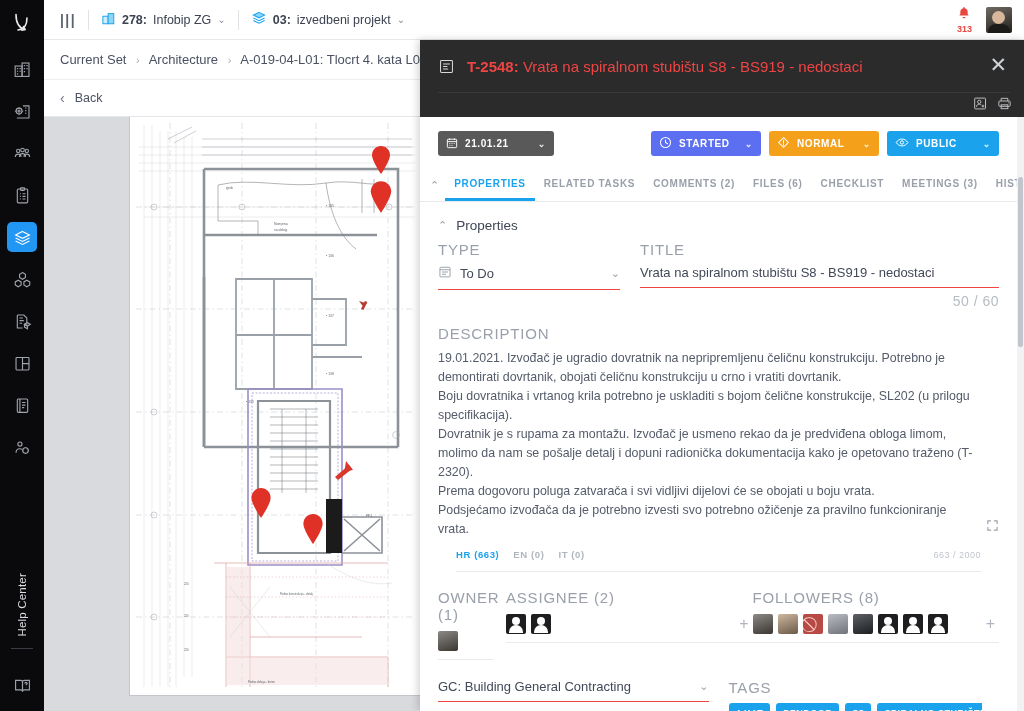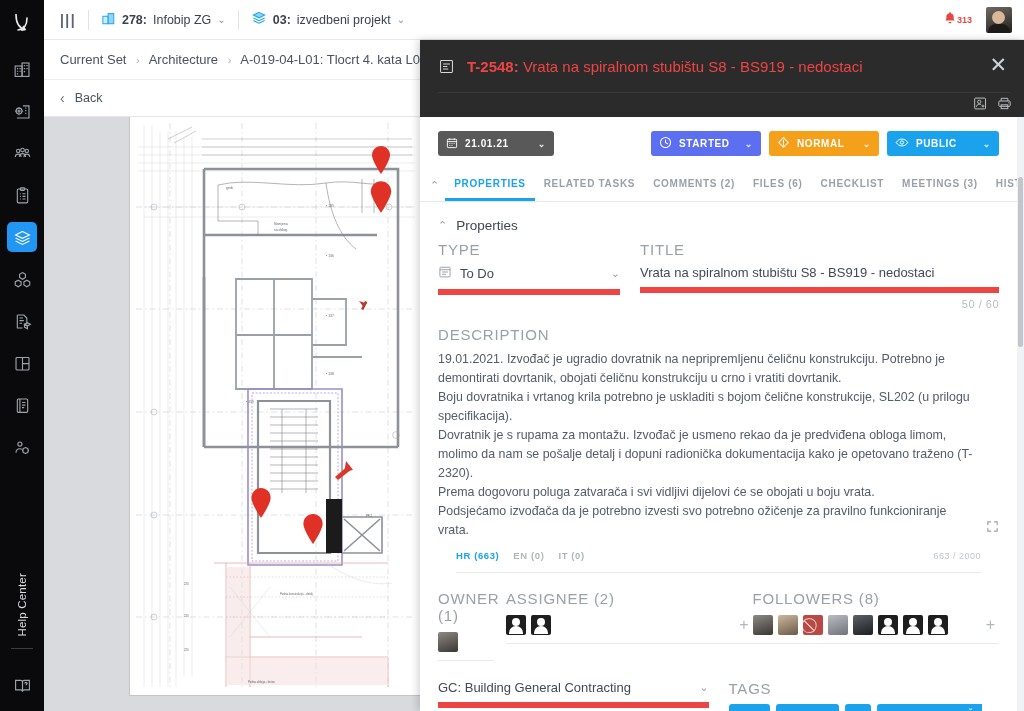--- a/index.html
+++ b/index.html
@@ -47,21 +47,21 @@
     position: absolute; left: 44px; top: 0; width: 980px; height: 40px;
     background: #fff; display: flex; align-items: center;
     border-bottom: 1px solid #e6e8ec;
   }
   .grip { color: #5c6370; font-size: 14px; letter-spacing: 1.4px; padding: 0 12px 0 16px; font-weight: 700; }
   .vdiv { width: 1px; height: 20px; background: #dfe2e7; }
   .crumb-app { display: flex; align-items: center; gap: 6px; padding: 0 12px; font-size: 12.5px; color: #3c4250; white-space: nowrap; }
   .crumb-app b { font-weight: 700; }
   .caret { color: #8b919d; font-size: 10px; }
   .topbar-right { margin-left: auto; display: flex; align-items: center; gap: 14px; padding-right: 12px; }
-  .bell-wrap { display: flex; flex-direction: row; align-items: center; line-height: 1; text-align: center; }
+  .bell-wrap { display: flex; flex-direction: column; align-items: center; line-height: 1; text-align: center; }
   .bell-count { color: #e8473f; font-size: 9px; margin-top: 1px; font-weight: 700; }
   .avatar-top {
     width: 26px; height: 26px; border-radius: 2px; overflow: hidden;
     background: linear-gradient(160deg,#6f6a63 0%,#46413c 55%,#22201e 100%);
     position: relative;
   }
   .avatar-top::after {
     content:''; position:absolute; left:6px; top:4px; width:13px; height:13px;
     border-radius:50%; background:#d8b79a;
   }
@@ -149,25 +149,25 @@
   
   .sec-head { display: flex; align-items: center; gap: 9px; padding: 16px 18px 8px; }
   .sec-caret { color: #9aa0aa; font-size: 11px; }
   .sec-title { font-size: 13.5px; color: #3f4553; font-weight: 400; }
 
   .grid2 { display: flex; padding: 0 18px; gap: 20px; }
   .fld { flex: 1 1 0; min-width: 0; }
   .flab { font-size: 15px; letter-spacing: .8px; color: #9aa0aa; margin-bottom: 7px; }
   .fctl {
     display: flex; align-items: center; gap: 8px;
-    border-bottom: 6px solid #ef4444; padding-bottom: 7px;
+    border-bottom: 1px solid #ef4444; padding-bottom: 7px;
     font-size: 13px; color: #414858; white-space: nowrap; overflow: hidden;
   }
   .fctl .dd { margin-left: auto; color: #9aa0aa; font-size: 11px; }
-  .counter { text-align: right; font-size: 11px; color: #b7bcc4; padding: 5px 0 0; letter-spacing: .5px; }
+  .counter { text-align: right; font-size: 14px; color: #b7bcc4; padding: 5px 0 0; letter-spacing: .5px; }
 
   .desc-wrap { padding: 16px 18px 0; }
   .desc-text {
     font-size: 12.4px; line-height: 19px; color: #545b69; position: relative; padding-right: 20px;
   }
   .desc-text p { margin: 0; }
   .expand-ic { position: absolute; right: 0; bottom: 1px; color: #9aa0aa; }
 
   .lang-row { display: flex; align-items: center; padding: 10px 18px 0; gap: 14px; }
   .lang { font-size: 9.5px; font-weight: 700; letter-spacing: .6px; color: #b0b6be; }

